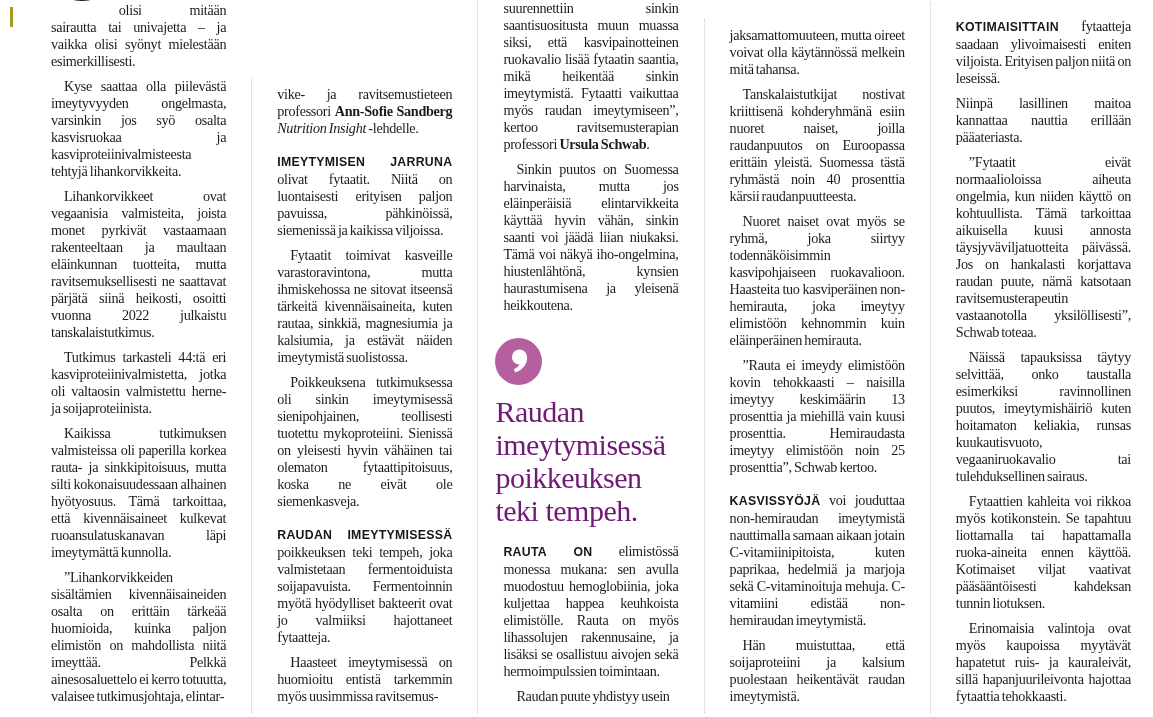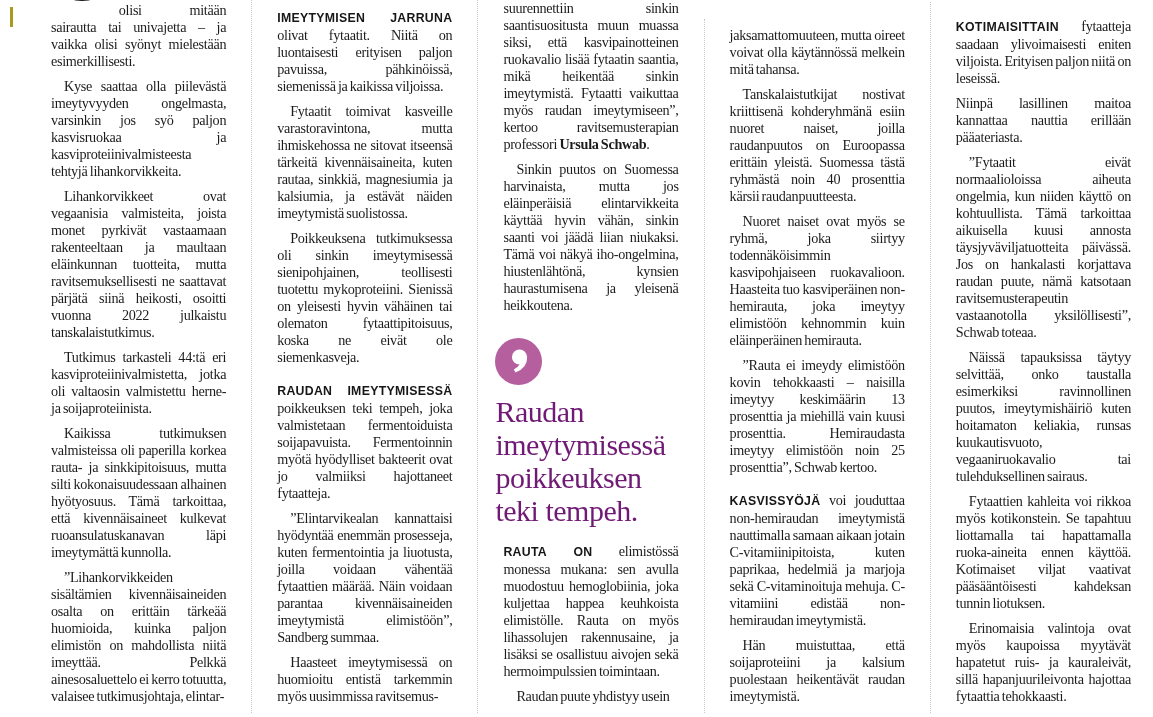--- a/index.html
+++ b/index.html
@@ -43,33 +43,32 @@
 <body>
 
 <div class="page">
   <div class="section-tick"></div>
   <div class="cols">
     <div class="col">
         <div class="byline-block">
           <div class="byline-name">Lauri Seppälä</div>
         </div>
         <p class="body"><span class="cap">O</span><span>lo voi olla toistuvasti oudon vetämätön ja heikko, vaikka ei olisi mitään sairautta tai univajetta – ja vaikka olisi syönyt mielestään esimerkillisesti.</span></p>
-        <p class="body ind">Kyse saattaa olla piilevästä imeytyvyyden ongelmasta, varsinkin jos syö paljon kasvisruokaa ja kasviproteiinivalmisteesta tehtyjä lihankorvikkeita.</p>
+        <p class="body ind">Kyse saattaa olla piilevästä imeytyvyyden ongelmasta, varsinkin jos syö osalta kasvisruokaa ja kasviproteiinivalmisteesta tehtyjä lihankorvikkeita.</p>
         <p class="body ind">Lihankorvikkeet ovat vegaanisia valmisteita, joista monet pyrkivät vastaamaan rakenteeltaan ja maultaan eläinkunnan tuotteita, mutta ravitsemuksellisesti ne saattavat pärjätä siinä heikosti, osoitti vuonna 2022 julkaistu tanskalaistutkimus.</p>
         <p class="body ind">Tutkimus tarkasteli 44:tä eri kasviproteiinivalmistetta, jotka oli valtaosin valmistettu herne- ja soijaproteiinista.</p>
         <p class="body ind">Kaikissa tutkimuksen valmisteissa oli paperilla korkea rauta- ja sinkkipitoisuus, mutta silti kokonaisuudessaan alhainen hyötyosuus. Tämä tarkoittaa, että kivennäisaineet kulkevat ruoansulatuskanavan läpi imeytymättä kunnolla.</p>
         <p class="body ind">”Lihankorvikkeiden sisältämien kivennäisaineiden osalta on erittäin tärkeää huomioida, kuinka paljon elimistön on mahdollista niitä imeyttää. Pelkkä ainesosaluettelo ei kerro totuutta, valaisee tutkimusjohtaja, elintar-</p>
       </div>
     <div class="col">
         <p class="body">vike- ja ravitsemustieteen professori <b>Ann-Sofie Sandberg</b> <i>Nutrition Insight</i> -lehdelle.</p>
         <p class="body lead-para"><span class="lead">IMEYTYMISEN JARRUNA</span> olivat fytaatit. Niitä on luontaisesti erityisen paljon pavuissa, pähkinöissä, siemenissä ja kaikissa viljoissa.</p>
         <p class="body ind">Fytaatit toimivat kasveille varastoravintona, mutta ihmiskehossa ne sitovat itseensä tärkeitä kivennäisaineita, kuten rautaa, sinkkiä, magnesiumia ja kalsiumia, ja estävät näiden imeytymistä suolistossa.</p>
         <p class="body ind">Poikkeuksena tutkimuksessa oli sinkin imeytymisessä sienipohjainen, teollisesti tuotettu mykoproteiini. Sienissä on yleisesti hyvin vähäinen tai olematon fytaattipitoisuus, koska ne eivät ole siemenkasveja.</p>
         <p class="body lead-para"><span class="lead">RAUDAN IMEYTYMISESSÄ</span> poikkeuksen teki tempeh, joka valmistetaan fermentoiduista soijapavuista. Fermentoinnin myötä hyödylliset bakteerit ovat jo valmiiksi hajottaneet fytaatteja.</p>
-        <p class="body ind">”Elintarvikealan kannattaisi hyödyntää enemmän prosesseja, kuten fermentointia ja liuotusta, joilla voidaan vähentää fytaattien määrää. Näin voidaan parantaa kivennäisaineiden imeytymistä elimistöön”, Sandberg summaa.</p>
         <p class="body ind">Haasteet imeytymisessä on huomioitu entistä tarkemmin myös uusimmissa ravitsemus-</p>
       </div>
     <div class="col">
         <p class="body">suosituksissa.</p>
         <p class="body ind">”Ravitsemussuosituksissa suurennettiin sinkin saantisuositusta muun muassa siksi, että kasvipainotteinen ruokavalio lisää fytaatin saantia, mikä heikentää sinkin imeytymistä. Fytaatti vaikuttaa myös raudan imeytymiseen”, kertoo ravitsemusterapian professori <b>Ursula Schwab</b>.</p>
         <p class="body ind">Sinkin puutos on Suomessa harvinaista, mutta jos eläinperäisiä elintarvikkeita käyttää hyvin vähän, sinkin saanti voi jäädä liian niukaksi. Tämä voi näkyä iho-ongelmina, hiustenlähtönä, kynsien haurastumisena ja yleisenä heikkoutena.</p>
         <div class="pull">
           <svg class="pull-circle" width="47" height="47" viewBox="0 0 47 47">
             <circle cx="23.5" cy="23.5" r="23.5" fill="#b55f9e"></circle>
             <circle cx="24.5" cy="19" r="7.6" fill="#ffffff"></circle>

